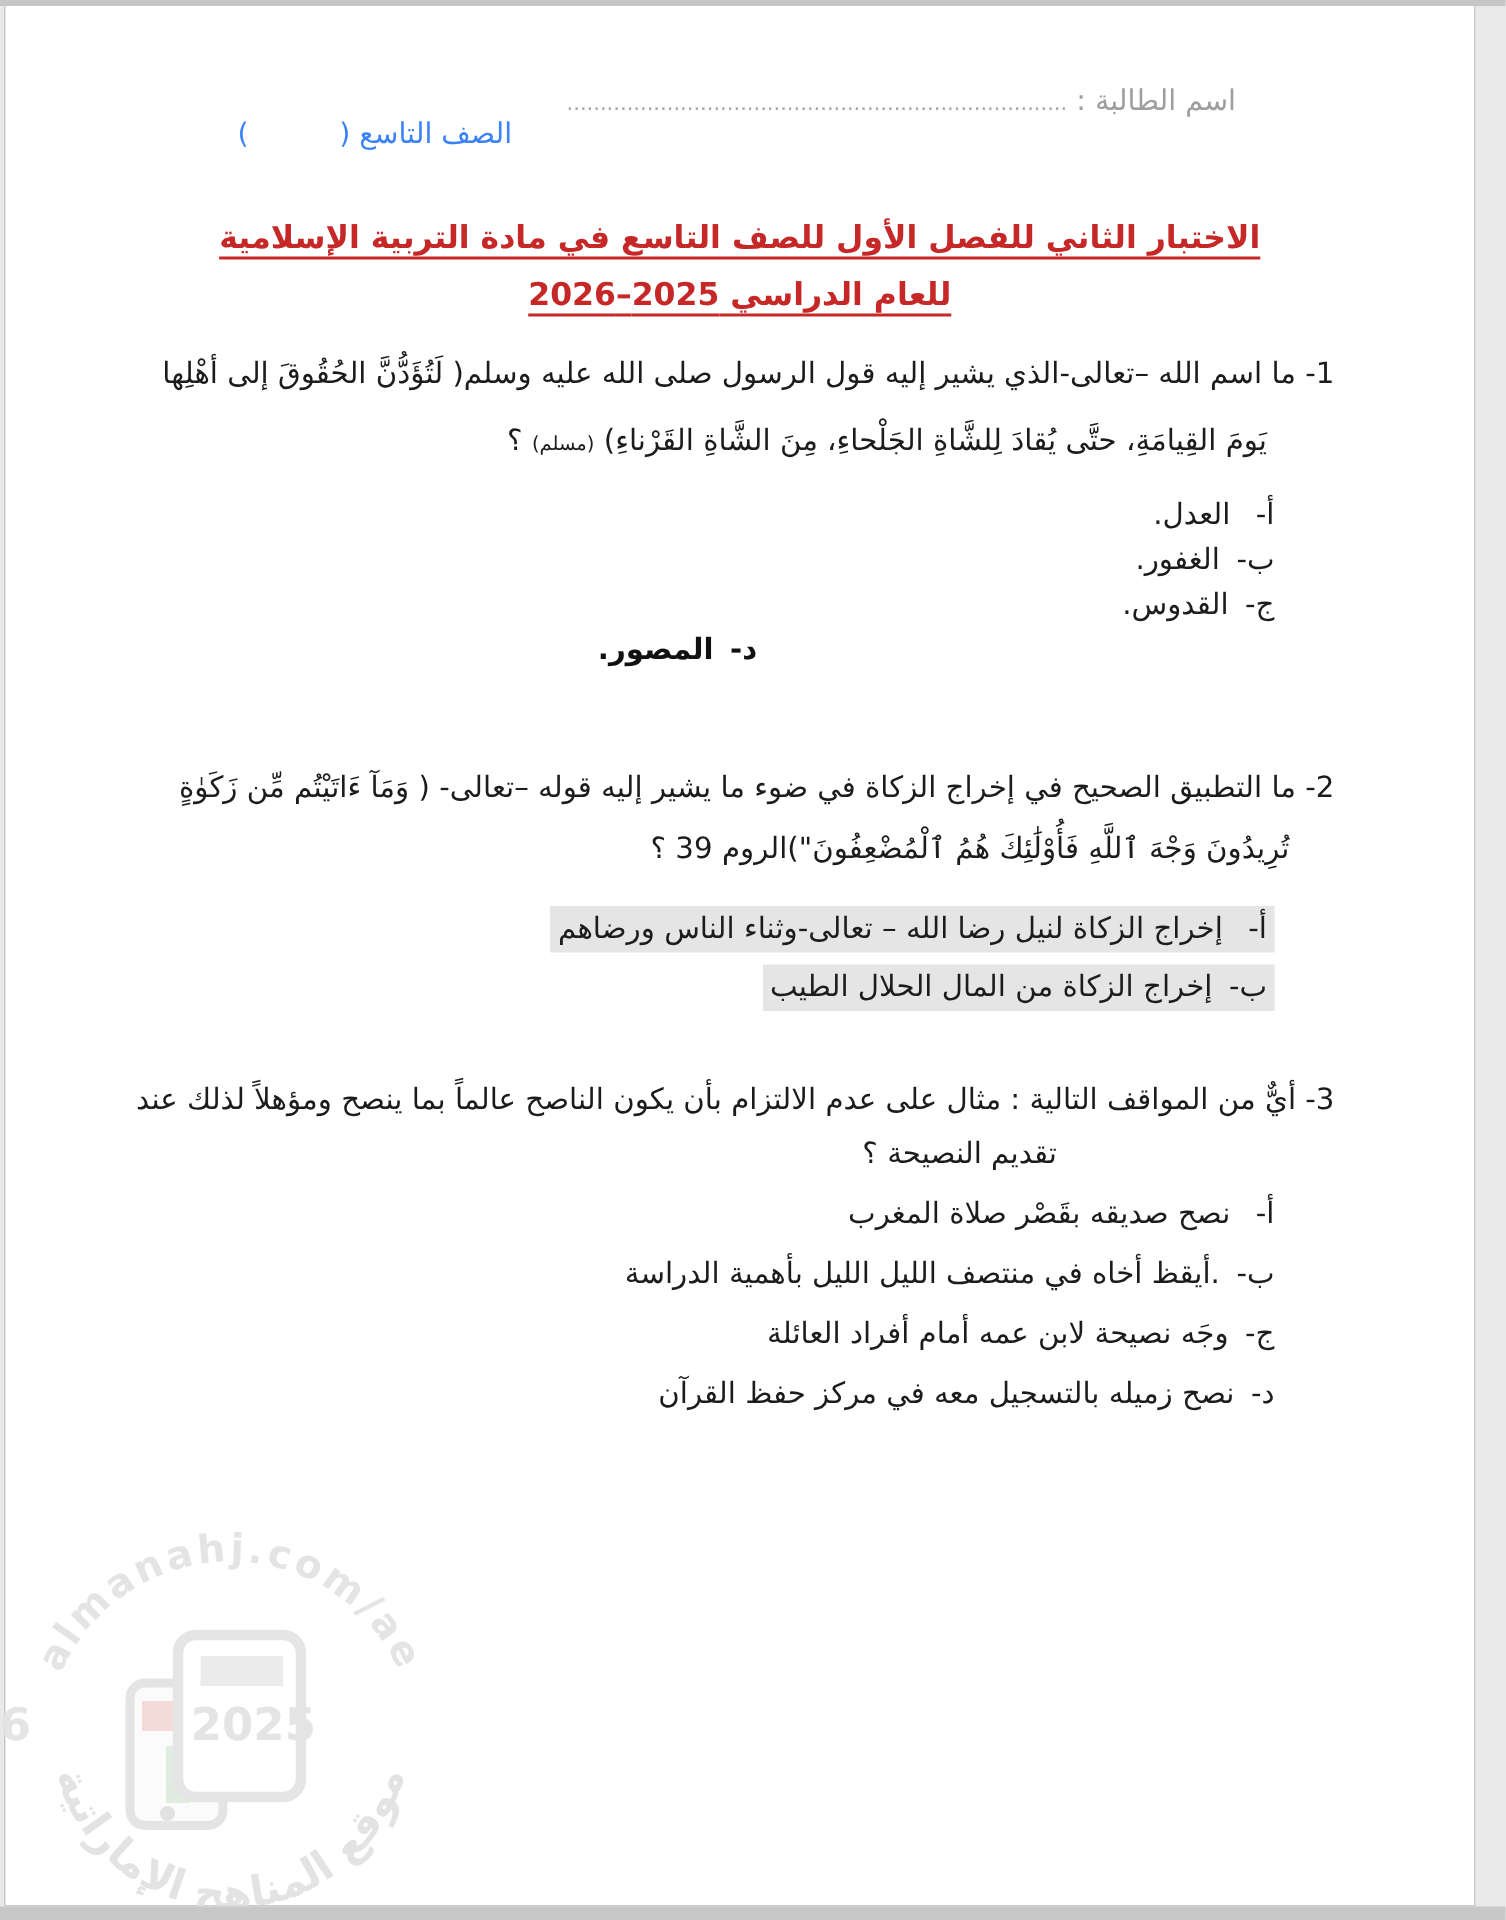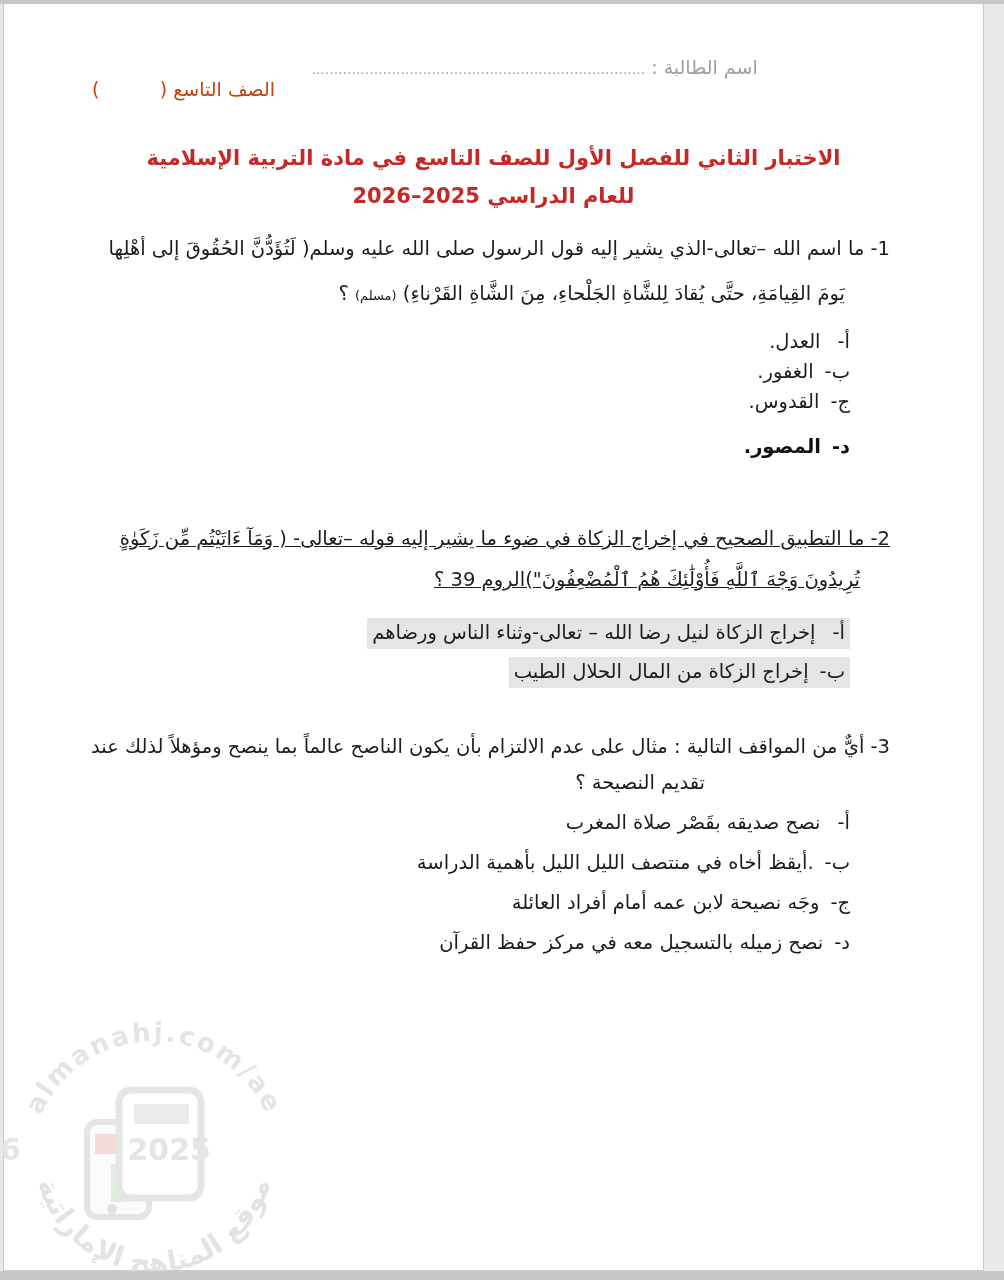--- a/index.html
+++ b/index.html
@@ -11,53 +11,53 @@
   }
   .top-strip{position:absolute;top:0;left:0;width:1004px;height:4px;background:#c6c6c6;}
   .bottom-strip{position:absolute;bottom:0;left:0;width:1004px;height:9px;background:#c8c8c8;}
   .page{
     position:absolute;left:3px;top:4px;width:981px;height:1267px;
     background:#ffffff;border:1px solid #c9c9c9;border-top:none;
     box-sizing:border-box;
   }
   
   .header{
-    display:flex;justify-content:flex-end;align-items:baseline;
+    display:flex;justify-content:center;align-items:baseline;
     padding:52px 92px 0 88px;color:#9e9e9e;font-size:19px;
   }
   .name-group{white-space:nowrap;}
   .name-dots{font-size:14px;letter-spacing:1.6px;color:#a5a5a5;}
-  .grade-group{white-space:pre;color:#c2410c;}
+  .grade-group{white-space:pre;color:#3b82f6;}
   
   .title{ text-align:center;color:#c62828;font-weight:bold;font-size:21px; }
   .title-line1{margin-top:24px;}
   .title-line2{margin-top:14px;}
   .title u, .title .ul{
-    text-decoration-thickness:1.5px;text-underline-offset:6px;
+    text-decoration:underline;text-decoration-thickness:1.5px;text-underline-offset:6px;
   }
   
   .content{padding:0 93px 0 50px;color:#1c1c1c;font-size:19.5px;}
   .qline{text-align:right;}
   .q1 .qline{line-height:45px;}
-  .q2 .qline{line-height:41px;text-decoration:underline;}
+  .q2 .qline{line-height:41px;}
   .q3 .qline{line-height:36px;}
   .q1{margin-top:18px;}
   .q2{margin-top:56px;}
   .q3{margin-top:46px;}
   .ind-sm{padding-right:45px;}
   .ind-xs{padding-right:30px;}
   .ind-lg{padding-right:185px;}
   .src-small{font-size:13px;}
   
   .optline{text-align:right;padding-right:40px;}
   .optline .key{margin-left:11px;}
   .optline .key.wide{margin-left:17px;}
   .q1 .optline{line-height:30px;margin-top:0;}
   .q1 .optline.first{margin-top:9px;}
-  .q1 .optline.gap{margin-top:15px;}
+  .q1 .optline.gap{text-align:center;}
   .q1 .optline.bold-opt{font-weight:bold;color:#111;}
   .q2 .optline{margin-top:16px;}
   .q2 .optline.first{margin-top:21px;}
   .q2 .optbox{background:#e5e5e5;padding:3px 5px 5px;}
   .q3 .optline{margin-top:17px;}
   .q3 .optline.first{margin-top:10px;}
   
   .wm{position:absolute;left:-5px;top:1008px;pointer-events:none;}
   .wm text{font-family:"DejaVu Sans",sans-serif;}
 </style>

